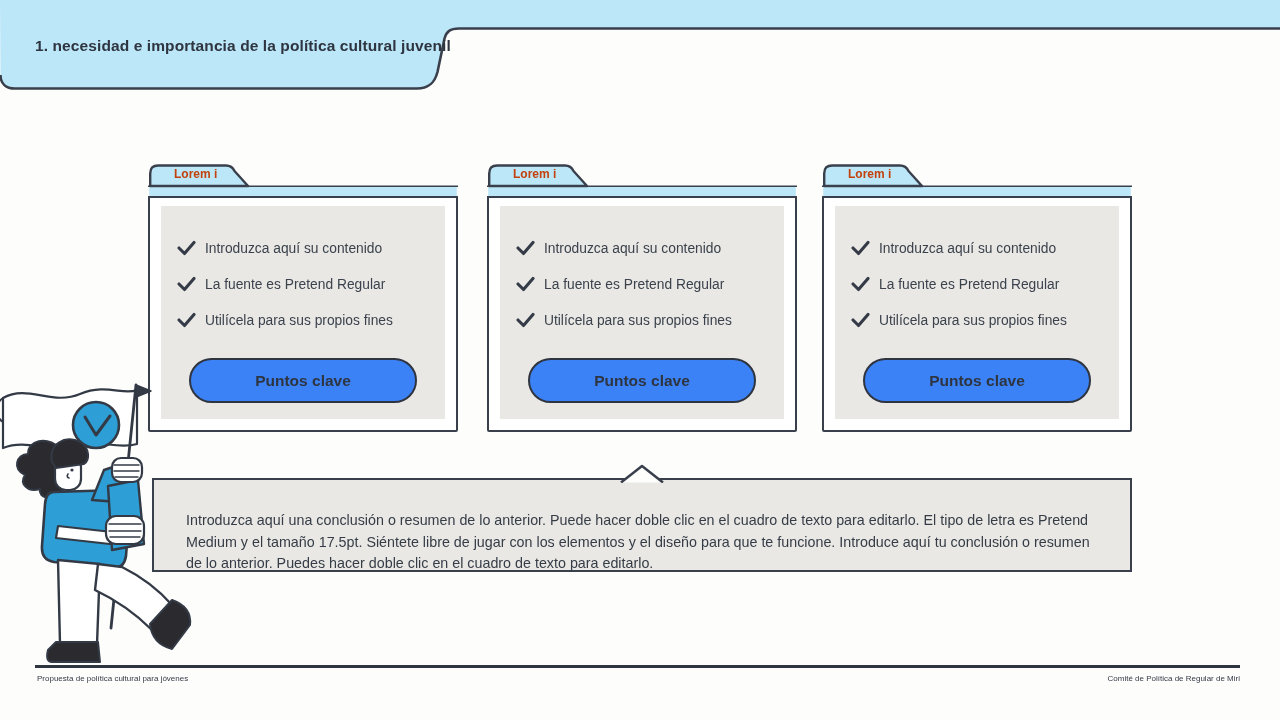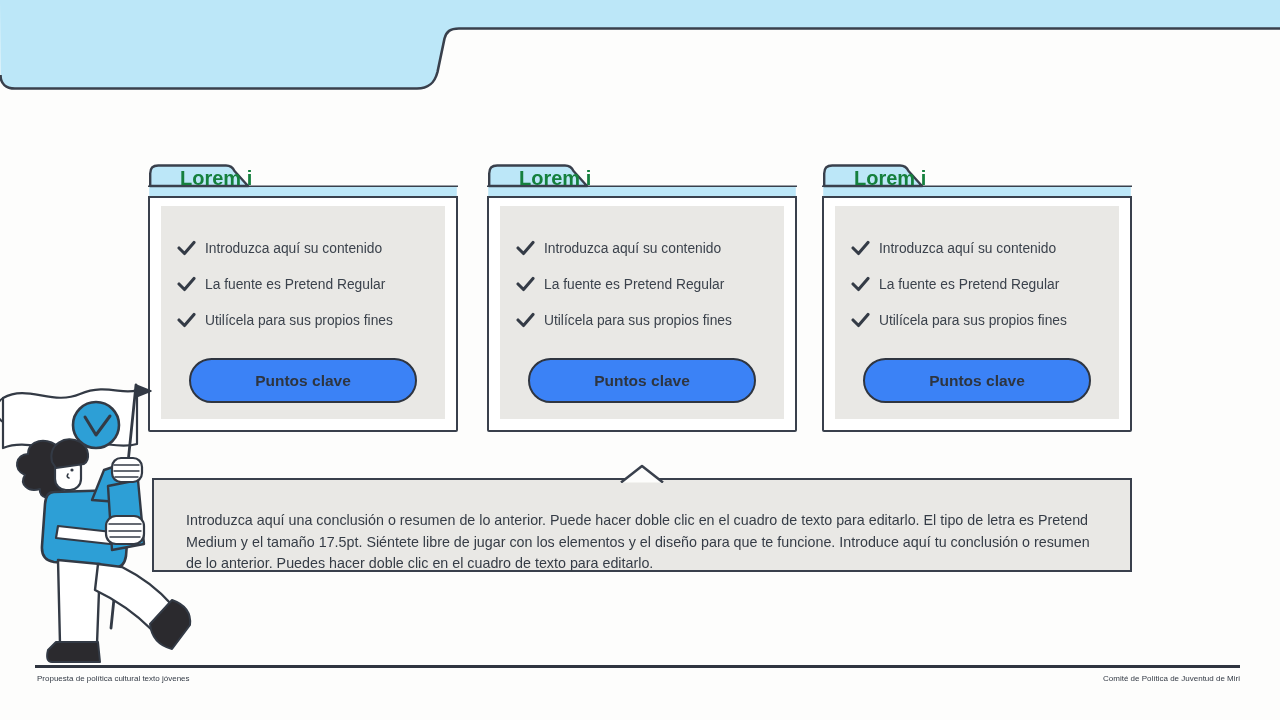--- a/index.html
+++ b/index.html
@@ -13,21 +13,21 @@
   .banner{position:absolute;left:0;top:0;width:1280px;height:95px;}
   .slide-title{
     position:absolute;left:35px;top:37px;width:420px;
     font-size:15.5px;font-weight:bold;color:#2e3540;letter-spacing:.1px;
   }
   
   .card{position:absolute;top:163px;width:310px;height:269px;}
   .card.c0{left:148px}.card.c1{left:487px}.card.c2{left:822px}
   .folder-top{position:absolute;left:0;top:0;width:310px;height:33px;}
   .tab-label{
-    position:absolute;left:32px;top:4px;font-size:20px;font-weight:bold;color:#15803d;
+    position:absolute;left:26px;top:4px;font-size:12px;font-weight:bold;color:#c2410c;
   }
   .card-body{
     position:absolute;left:0;right:0;top:33px;bottom:0;
     background:#ffffff;border:2.5px solid #39404c;border-radius:0 0 2px 2px;box-sizing:border-box;
   }
   .card-panel{
     position:absolute;left:11px;right:11px;top:8px;bottom:11px;
     background:#e9e8e5;
     display:flex;flex-direction:column;align-items:center;
     padding-top:32px;box-sizing:border-box;
@@ -61,20 +61,21 @@
   .illustration{position:absolute;left:0px;top:378px;width:220px;height:290px;z-index:5;}
 </style>
 </head>
 <body>
 
 <div class="banner">
   <svg width="1280" height="95" viewBox="0 0 1280 95">
     <path d="M0,0 H1280 V28.5 H459 C450,28.5 446.5,31.5 444.5,38.5 L437.5,72 C434.5,83.5 428.5,88.5 417,88.5 H15 C6,88.5 0.5,83.5 0.5,75 Z" fill="#bce7f8"></path>
     <path d="M1280,28.5 H459 C450,28.5 446.5,31.5 444.5,38.5 L437.5,72 C434.5,83.5 428.5,88.5 417,88.5 H15 C6,88.5 0.5,83.5 0.5,75" fill="none" stroke="#39404c" stroke-width="2.6"></path>
   </svg>
+  <div class="slide-title">1. necesidad e importancia de la política cultural juvenil</div>
 </div>
 
 <div class="card c0">
   <svg class="folder-top" viewBox="0 0 310 33">
     <rect x="1.2" y="23" width="307.6" height="10" fill="#bce7f8"></rect>
     <line x1="0" y1="23.3" x2="310" y2="23.3" stroke="#39404c" stroke-width="1.6"></line>
     <path d="M2.2,23 V10.5 Q2.2,2.5 10.2,2.5 H78 Q84,2.5 86.5,8 L100,23 Z" fill="#bce7f8" stroke="#39404c" stroke-width="2.4" stroke-linejoin="round"></path>
   </svg>
   <div class="tab-label">Lorem i</div>
   <div class="card-body">
@@ -173,22 +174,22 @@
 </div>
 
 <div class="conclusion">
   <svg class="notch" viewBox="0 0 44 19">
     <path d="M1,18.5 L22,2 L43,18.5" fill="#fdfdfc" stroke="#39404c" stroke-width="2.5" stroke-linejoin="round"></path>
   </svg>
   <div class="conclusion-text">Introduzca aquí una conclusión o resumen de lo anterior. Puede hacer doble clic en el cuadro de texto para editarlo. El tipo de letra es Pretend Medium y el tamaño 17.5pt. Siéntete libre de jugar con los elementos y el diseño para que te funcione. Introduce aquí tu conclusión o resumen de lo anterior. Puedes hacer doble clic en el cuadro de texto para editarlo.</div>
 </div>
 
 <div class="footer-line"></div>
-<div class="footer-left">Propuesta de política cultural texto jóvenes</div>
-<div class="footer-right">Comité de Política de Juventud de Miri</div>
+<div class="footer-left">Propuesta de política cultural para jóvenes</div>
+<div class="footer-right">Comité de Política de Regular de Miri</div>
 
 <svg class="illustration" viewBox="0 0 220 290">
   <g stroke="#333a45" stroke-linejoin="round" stroke-linecap="round">
 
     <path d="M3,20 C28,6 52,28 80,16 C106,5 124,18 137,12 L137,66 C116,72 98,60 74,68 C50,76 28,60 3,70 Z" fill="#ffffff" stroke-width="2.2"></path>
     <path d="M3,20 C-6,26 -4,40 3,44" fill="none" stroke-width="2"></path>
 
     <circle cx="96" cy="47" r="23" fill="#2d9fd6" stroke-width="2.6"></circle>
     <path d="M85,39 L96,57 L110,38" fill="none" stroke-width="3"></path>
 

